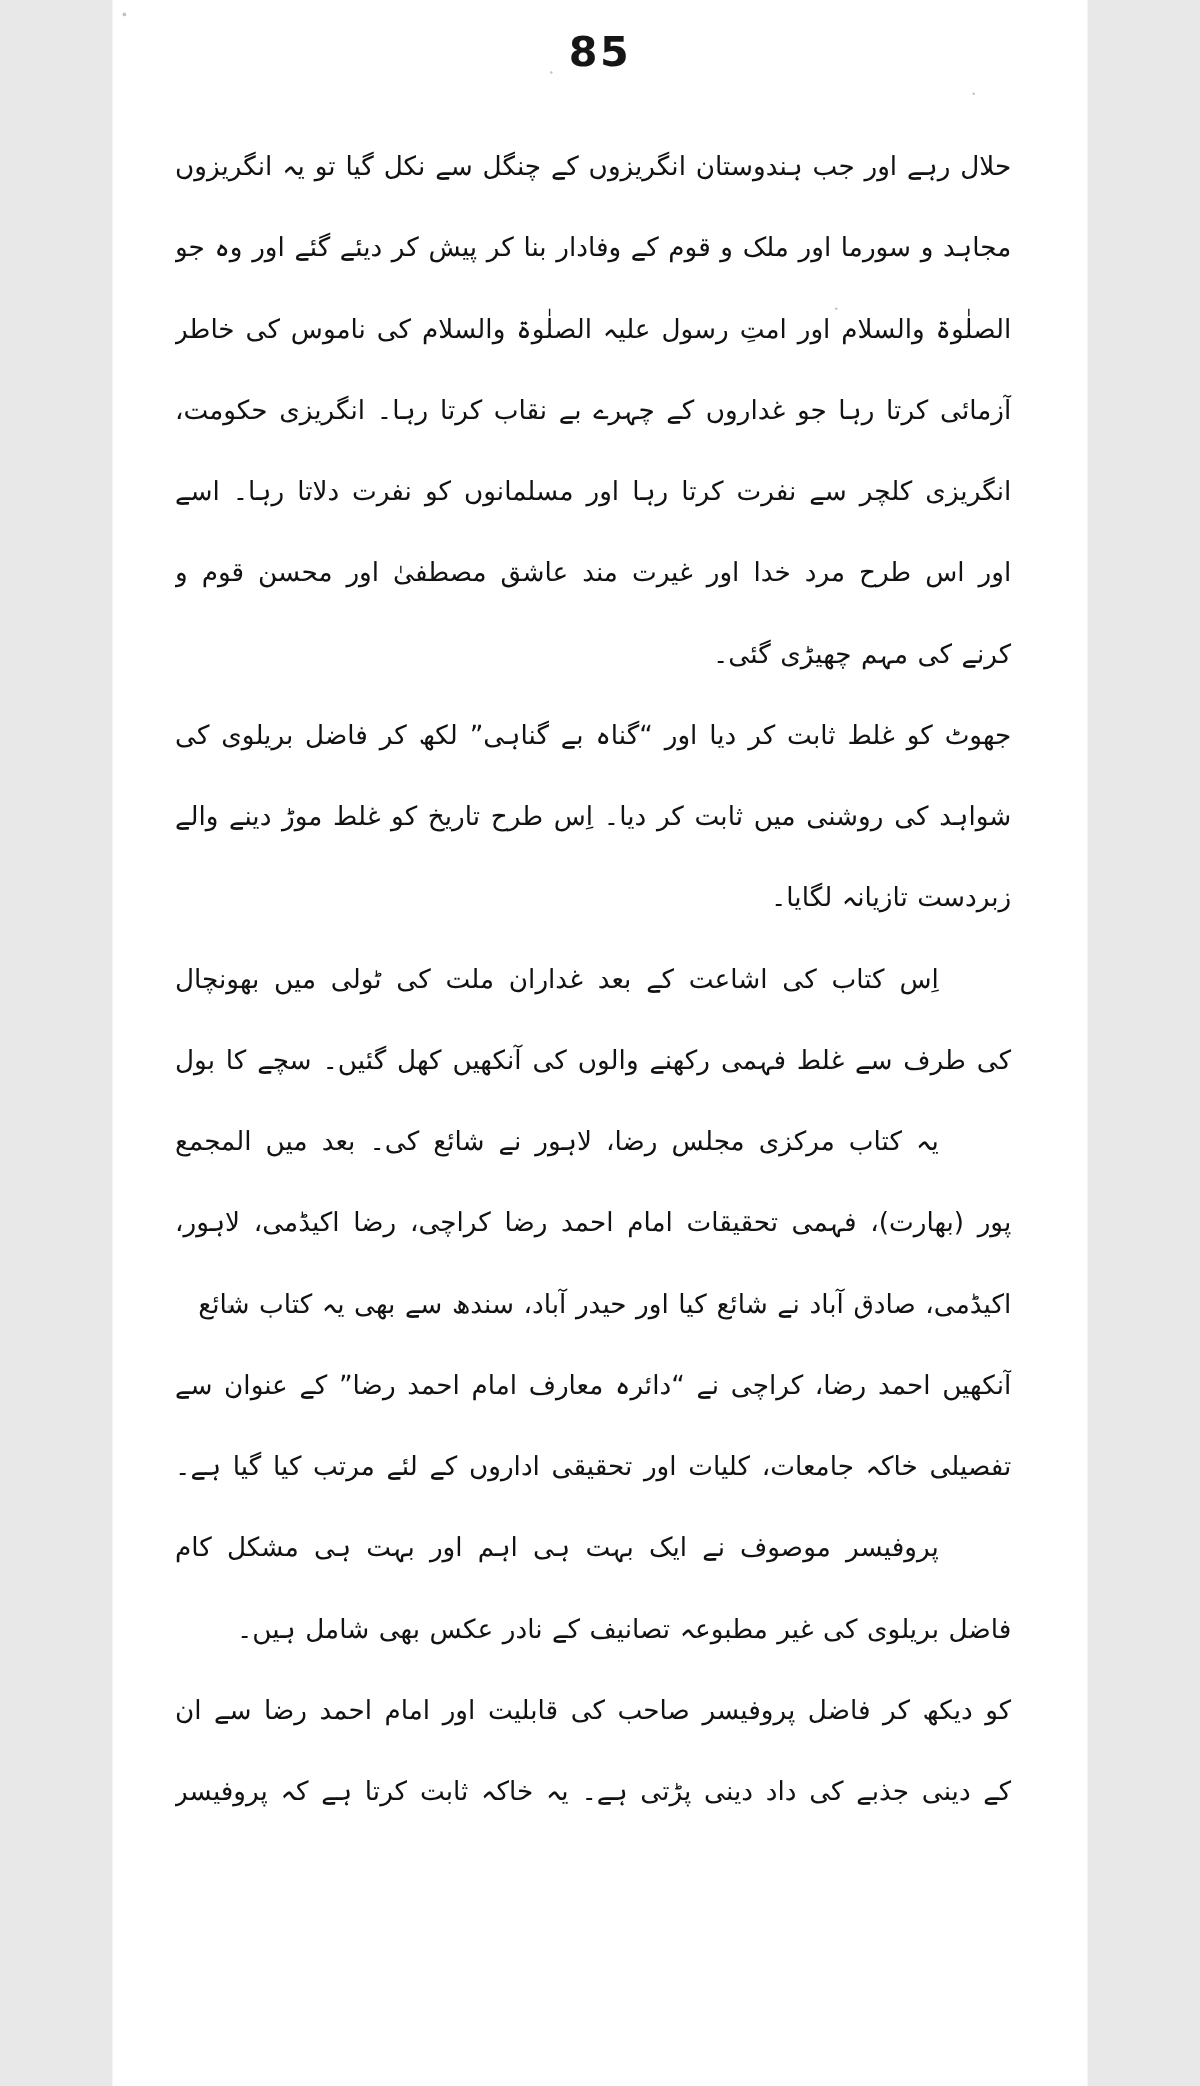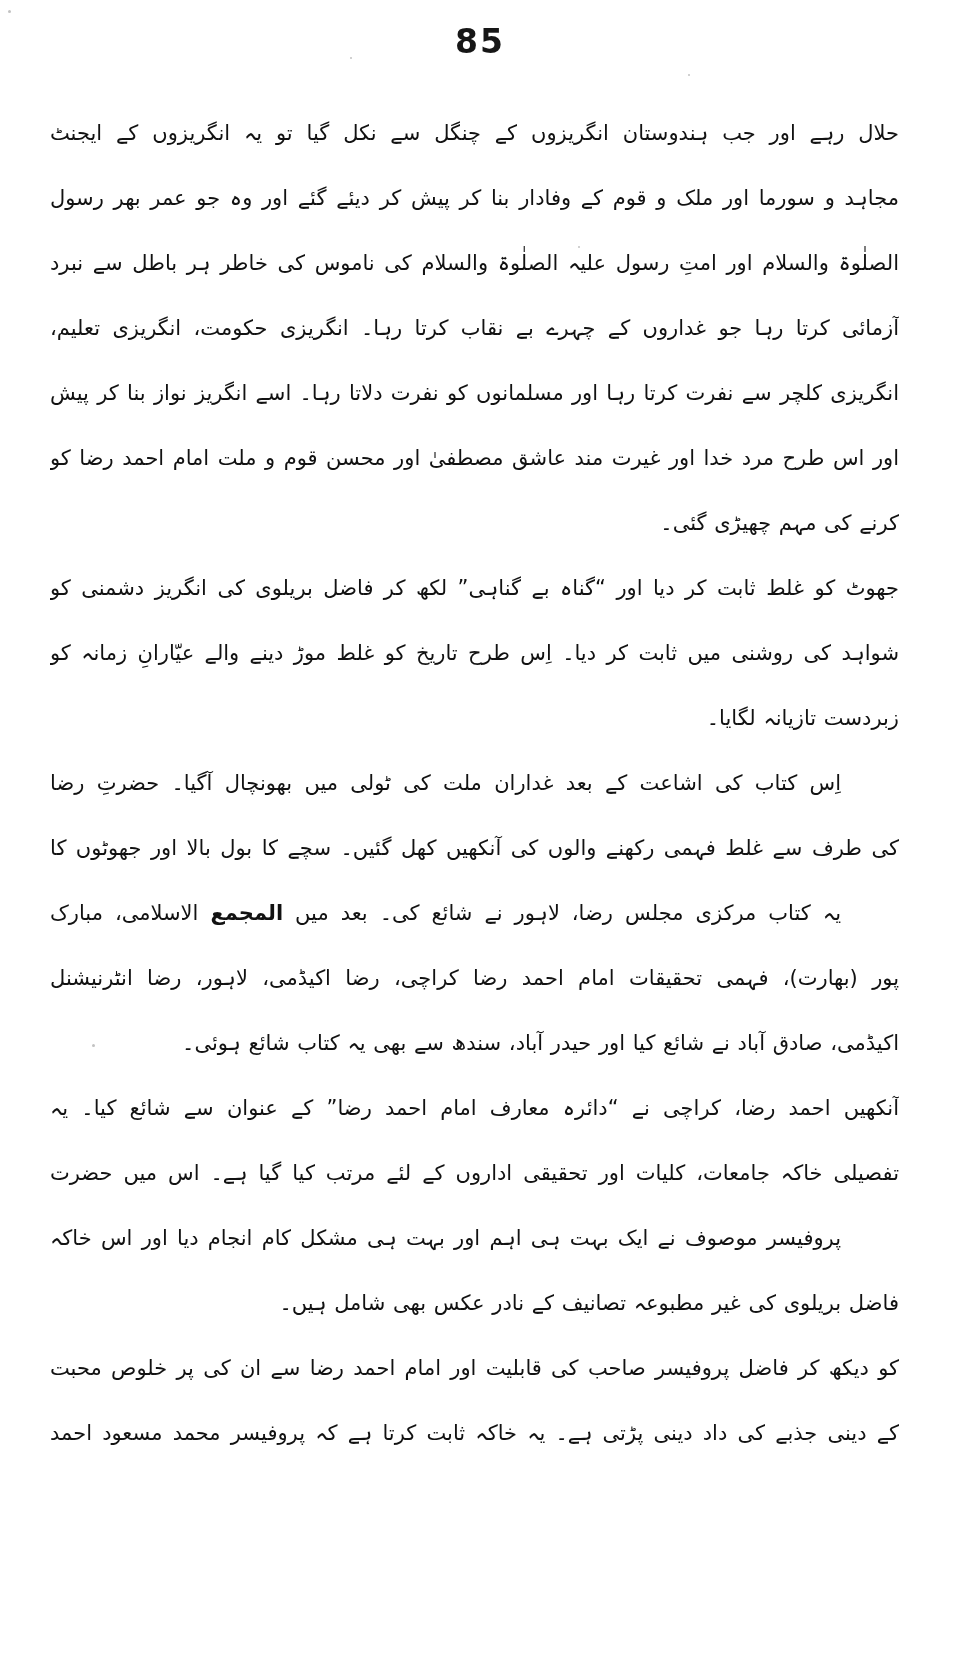--- a/index.html
+++ b/index.html
@@ -2,21 +2,21 @@
 <html lang="ur" dir="rtl"><head>
 <meta charset="utf-8">
 <style>
   html, body {
     margin: 0;
     padding: 0;
     background: #e8e8e8;
   }
   .page {
     position: relative;
-    width: 960px;
+    width: 780px;
     height: 1669px;
     margin: 0 auto;
     background: #ffffff;
     overflow: hidden;
     font-family: "DejaVu Sans", sans-serif;
     color: #121212;
   }
   .page-header {
     position: absolute;
     top: 0;
@@ -48,27 +48,28 @@
     line-height: 65px;
     font-size: 21px;
     white-space: normal;
     overflow: hidden;
     text-align: justify;
     text-align-last: justify;
     word-spacing: 1px;
     color: #121212;
   }
   .line.end {
+    text-align: right;
     text-align-last: right;
   }
   .line.indent {
     padding-right: 58px;
   }
   b.em {
-    font-weight: 700;
+    font-weight: 400;
     letter-spacing: 0.5px;
     margin-top: 16px;
   }
   .speck {
     position: absolute;
     background: #8f8f8f;
     border-radius: 50%;
     opacity: 0.55;
   }
   .speck.s1 { left: 8px;   top: 10px;  width: 3px; height: 3px; }

